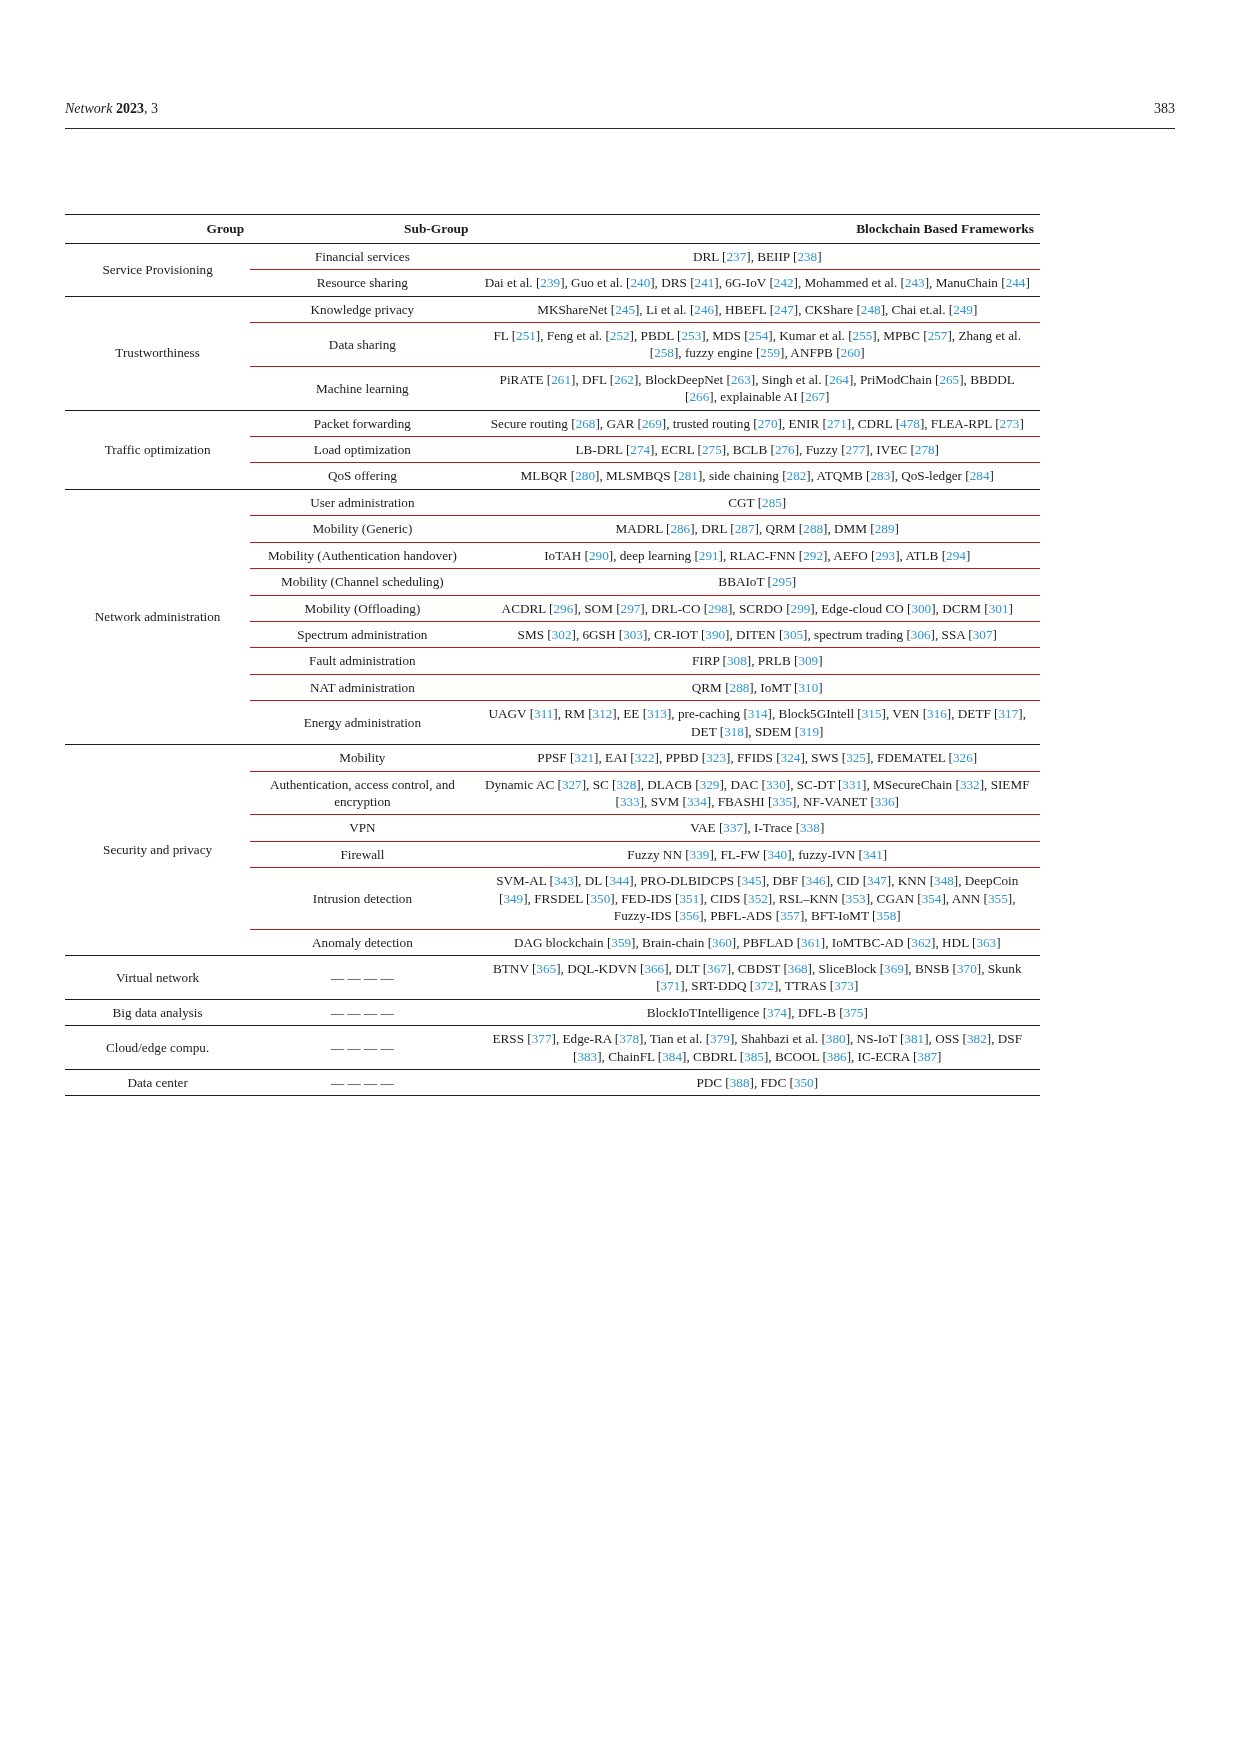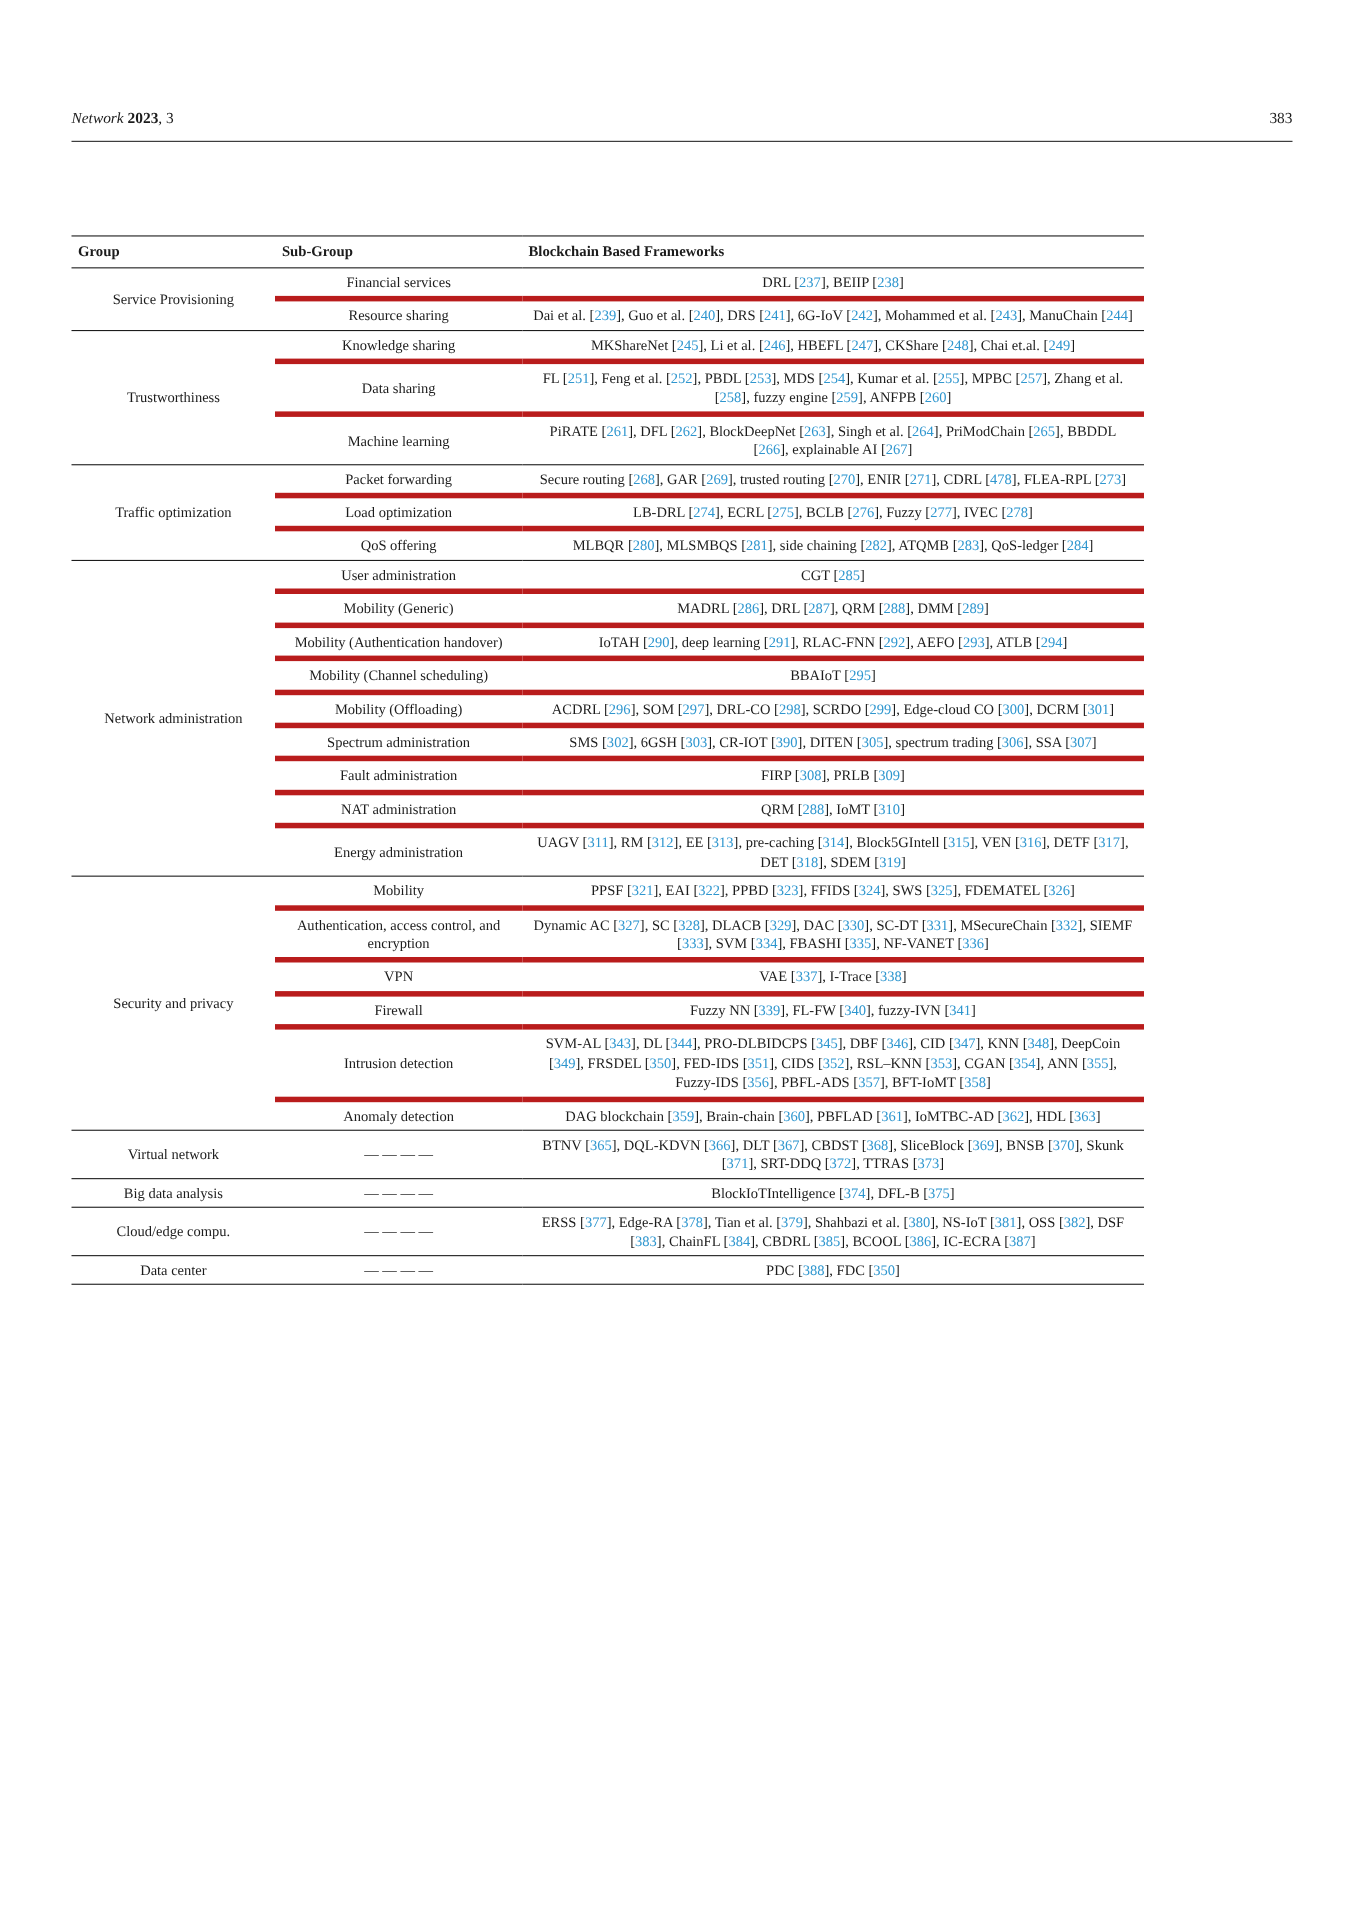--- a/index.html
+++ b/index.html
@@ -49,32 +49,32 @@
     font-size: 13.2px;
     line-height: 1.32;
     border-top: 1.6px solid #1c1c1c;
     border-bottom: 1.6px solid #1c1c1c;
   }
   col.c-group { width: 19%; }
   col.c-sub   { width: 23%; }
   col.c-fw    { width: 58%; }
   th {
     font-weight: bold;
-    text-align: left;
+    text-align: right;
     padding: 5px 6px;
     border-bottom: 1.2px solid #1c1c1c;
     font-size: 13.4px;
   }
   td {
     text-align: center;
     vertical-align: middle;
     padding: 4px 8px;
   }
   .group-start { border-top: 1.2px solid #1c1c1c; }
-  .row-start   { border-top: 5px solid #b91c1c; }
+  .row-start   { border-top: 1px solid #b91c1c; }
   .cite { color: var(--cite-color, #2e96cf); }
 </style>
 </head>
 <body>
 
 <div class="page">
 
   <div class="running-head">
     <span><span class="jn">Network</span> <span class="jy">2023</span><span>, 3</span></span>
     <span>383</span>
@@ -100,21 +100,21 @@
             <td class="col-group group-start" rowspan="2">Service Provisioning</td>
             <td class="col-sub group-start">Financial services</td>
             <td class="col-fw group-start">DRL [<span class="cite">237</span>], BEIIP [<span class="cite">238</span>]</td>
           </tr>
           <tr>
             <td class="col-sub row-start">Resource sharing</td>
             <td class="col-fw row-start">Dai et al. [<span class="cite">239</span>], Guo et al. [<span class="cite">240</span>], DRS [<span class="cite">241</span>], 6G-IoV [<span class="cite">242</span>], Mohammed et al. [<span class="cite">243</span>], ManuChain [<span class="cite">244</span>]</td>
           </tr>
           <tr>
             <td class="col-group group-start" rowspan="3">Trustworthiness</td>
-            <td class="col-sub group-start">Knowledge sharing</td>
+            <td class="col-sub group-start">Knowledge privacy</td>
             <td class="col-fw group-start">MKShareNet [<span class="cite">245</span>], Li et al. [<span class="cite">246</span>], HBEFL [<span class="cite">247</span>], CKShare [<span class="cite">248</span>], Chai et.al. [<span class="cite">249</span>]</td>
           </tr>
           <tr>
             <td class="col-sub row-start">Data sharing</td>
             <td class="col-fw row-start">FL [<span class="cite">251</span>], Feng et al. [<span class="cite">252</span>], PBDL [<span class="cite">253</span>], MDS [<span class="cite">254</span>], Kumar et al. [<span class="cite">255</span>], MPBC [<span class="cite">257</span>], Zhang et al. [<span class="cite">258</span>], fuzzy engine [<span class="cite">259</span>], ANFPB [<span class="cite">260</span>]</td>
           </tr>
           <tr>
             <td class="col-sub row-start">Machine learning</td>
             <td class="col-fw row-start">PiRATE [<span class="cite">261</span>], DFL [<span class="cite">262</span>], BlockDeepNet [<span class="cite">263</span>], Singh et al. [<span class="cite">264</span>], PriModChain [<span class="cite">265</span>], BBDDL [<span class="cite">266</span>], explainable AI [<span class="cite">267</span>]</td>
           </tr>

